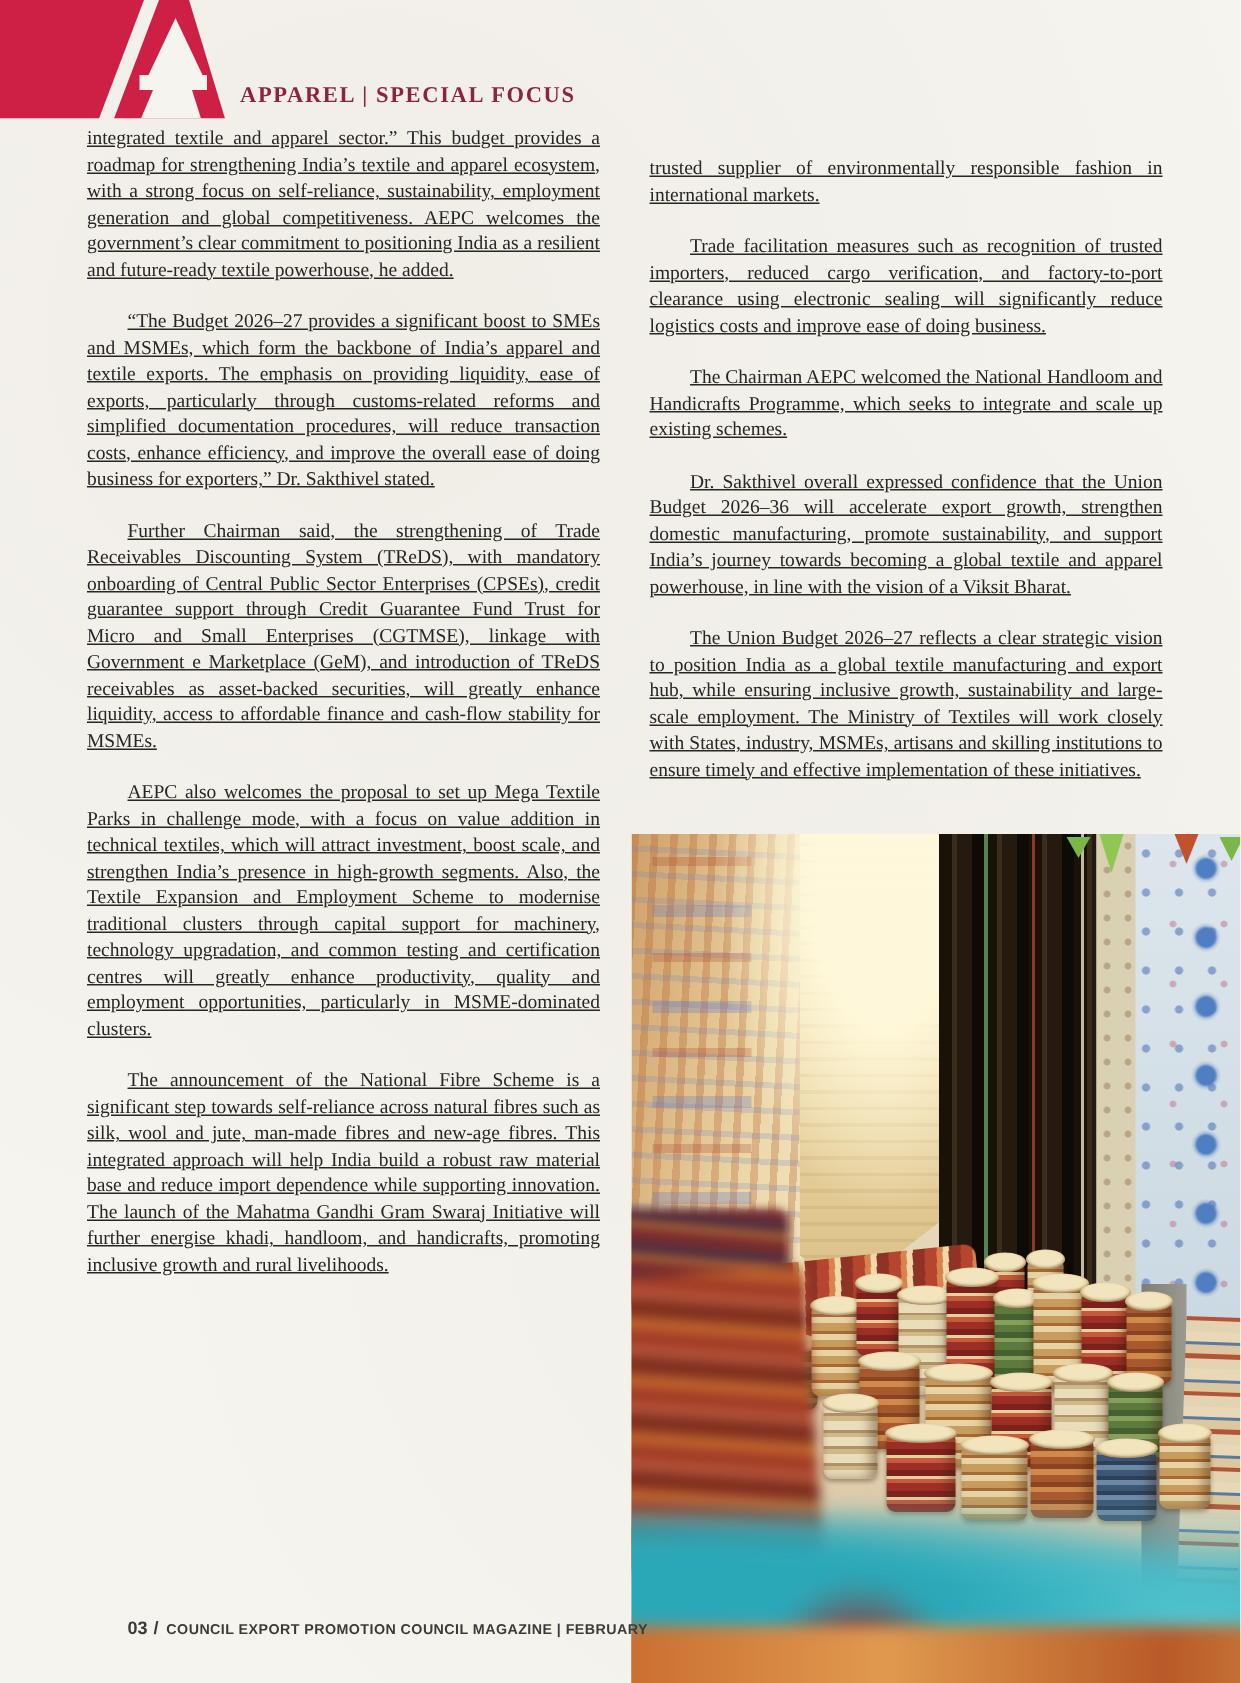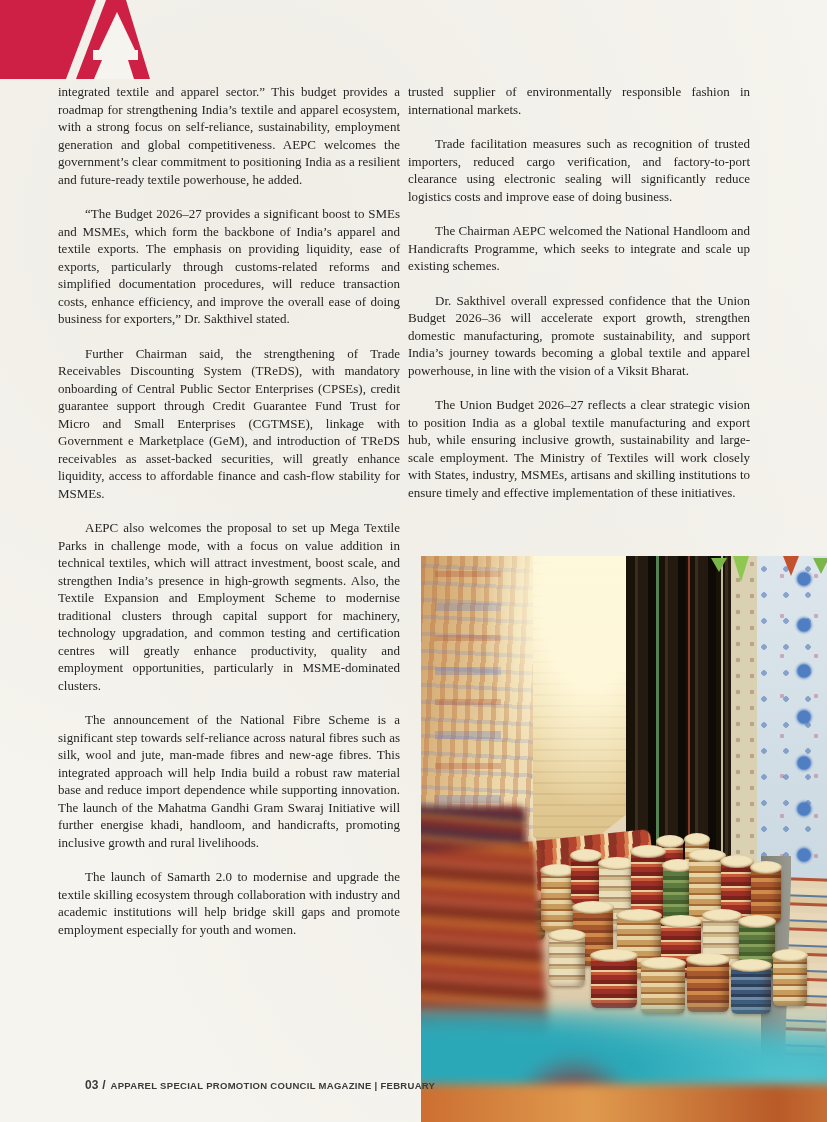--- a/index.html
+++ b/index.html
@@ -6,23 +6,23 @@
   body{width:827px;height:1122px;font-family:"Liberation Serif",serif;}
   #page{position:relative;width:827px;height:1122px;background:#f6f4ee;overflow:hidden;
         background-image:radial-gradient(circle at 30% 20%,rgba(120,110,90,.05),transparent 60%),
                          radial-gradient(circle at 75% 70%,rgba(120,110,90,.04),transparent 55%);}
   
   .logo{position:absolute;left:0;top:0;width:152px;height:79px;}
   .section-title{position:absolute;left:160px;top:56px;font-family:"Liberation Serif",serif;
     font-weight:bold;font-size:15px;letter-spacing:1.1px;color:#8d2340;}
   
   .col{position:absolute;top:83px;width:342px;font-size:13px;line-height:17.5px;color:#262626;
-       text-align:justify;}
+       text-align:justify;text-decoration:underline;}
   .col-left{left:58px;}
-  .col-right{left:408px;}
+  .col-right{left:433px;margin-top:20px;}
   .col p{margin:0 0 17px 0;text-indent:27px;}
   .col p.noindent{text-indent:0;}
   
   .footer{position:absolute;left:85px;top:1078px;font-family:"Liberation Sans",sans-serif;
     font-weight:bold;color:#3a3a3a;font-size:9.5px;letter-spacing:.3px;white-space:nowrap;}
   .footer .pageno{font-size:12px;letter-spacing:0;}
   .footer .sep{font-size:12px;margin:0 2px 0 1px;}
   
   .photo{position:absolute;left:421px;top:556px;width:406px;height:566px;overflow:hidden;
     background:linear-gradient(180deg,#efe6d2 0%,#e8d9bd 40%,#d8c5a2 100%);}
@@ -96,28 +96,28 @@
 
 <div id="page">
 
   <svg class="logo" viewBox="0 0 152 79" aria-label="A">
     <polygon points="0,0 96,0 66,79 0,79" fill="#ce2044"></polygon>
     <polygon points="106,0 126,0 150,79 76,79" fill="#ce2044"></polygon>
     <polygon points="117,12 135,50 99,50" fill="#f6f4ee"></polygon>
     <rect x="93" y="50" width="45" height="10" fill="#f6f4ee"></rect>
     <polygon points="102,60 128,60 134,79 94,79" fill="#f6f4ee"></polygon>
   </svg>
+  <div class="section-title">APPAREL | SPECIAL FOCUS</div>
 
   <div class="col col-left">
     <p class="noindent">integrated textile and apparel sector.” This budget provides a roadmap for strengthening India’s textile and apparel ecosystem, with a strong focus on self-reliance, sustainability, employment generation and global competitiveness. AEPC welcomes the government’s clear commitment to positioning India as a resilient and future-ready textile powerhouse, he added.</p>
     <p>“The Budget 2026–27 provides a significant boost to SMEs and MSMEs, which form the backbone of India’s apparel and textile exports. The emphasis on providing liquidity, ease of exports, particularly through customs-related reforms and simplified documentation procedures, will reduce transaction costs, enhance efficiency, and improve the overall ease of doing business for exporters,” Dr. Sakthivel stated.</p>
     <p>Further Chairman said, the strengthening of Trade Receivables Discounting System (TReDS), with mandatory onboarding of Central Public Sector Enterprises (CPSEs), credit guarantee support through Credit Guarantee Fund Trust for Micro and Small Enterprises (CGTMSE), linkage with Government e Marketplace (GeM), and introduction of TReDS receivables as asset-backed securities, will greatly enhance liquidity, access to affordable finance and cash-flow stability for MSMEs.</p>
     <p>AEPC also welcomes the proposal to set up Mega Textile Parks in challenge mode, with a focus on value addition in technical textiles, which will attract investment, boost scale, and strengthen India’s presence in high-growth segments. Also, the Textile Expansion and Employment Scheme to modernise traditional clusters through capital support for machinery, technology upgradation, and common testing and certification centres will greatly enhance productivity, quality and employment opportunities, particularly in MSME-dominated clusters.</p>
     <p>The announcement of the National Fibre Scheme is a significant step towards self-reliance across natural fibres such as silk, wool and jute, man-made fibres and new-age fibres. This integrated approach will help India build a robust raw material base and reduce import dependence while supporting innovation. The launch of the Mahatma Gandhi Gram Swaraj Initiative will further energise khadi, handloom, and handicrafts, promoting inclusive growth and rural livelihoods.</p>
-    <p>The launch of Samarth 2.0 to modernise and upgrade the textile skilling ecosystem through collaboration with industry and academic institutions will help bridge skill gaps and promote employment especially for youth and women.</p>
   </div>
 
   <div class="col col-right">
     <p class="noindent">trusted supplier of environmentally responsible fashion in international markets.</p>
     <p>Trade facilitation measures such as recognition of trusted importers, reduced cargo verification, and factory-to-port clearance using electronic sealing will significantly reduce logistics costs and improve ease of doing business.</p>
     <p>The Chairman AEPC welcomed the National Handloom and Handicrafts Programme, which seeks to integrate and scale up existing schemes.</p>
     <p>Dr. Sakthivel overall expressed confidence that the Union Budget 2026–36 will accelerate export growth, strengthen domestic manufacturing, promote sustainability, and support India’s journey towards becoming a global textile and apparel powerhouse, in line with the vision of a Viksit Bharat.</p>
     <p>The Union Budget 2026–27 reflects a clear strategic vision to position India as a global textile manufacturing and export hub, while ensuring inclusive growth, sustainability and large-scale employment. The Ministry of Textiles will work closely with States, industry, MSMEs, artisans and skilling institutions to ensure timely and effective implementation of these initiatives.</p>
   </div>
 
@@ -166,16 +166,16 @@
 
     <div class="ph-fg-left2"></div>
     <div class="ph-fg-left"></div>
     <div class="ph-fg-teal"></div>
     <div class="ph-fg-orange"></div>
   </div>
 
   <div class="footer">
     <span class="pageno">03</span>
     <span class="sep">/</span>
-    <span>APPAREL SPECIAL PROMOTION COUNCIL MAGAZINE | FEBRUARY</span>
+    <span>COUNCIL EXPORT PROMOTION COUNCIL MAGAZINE | FEBRUARY</span>
   </div>
 
 </div>
 
 </body></html>

